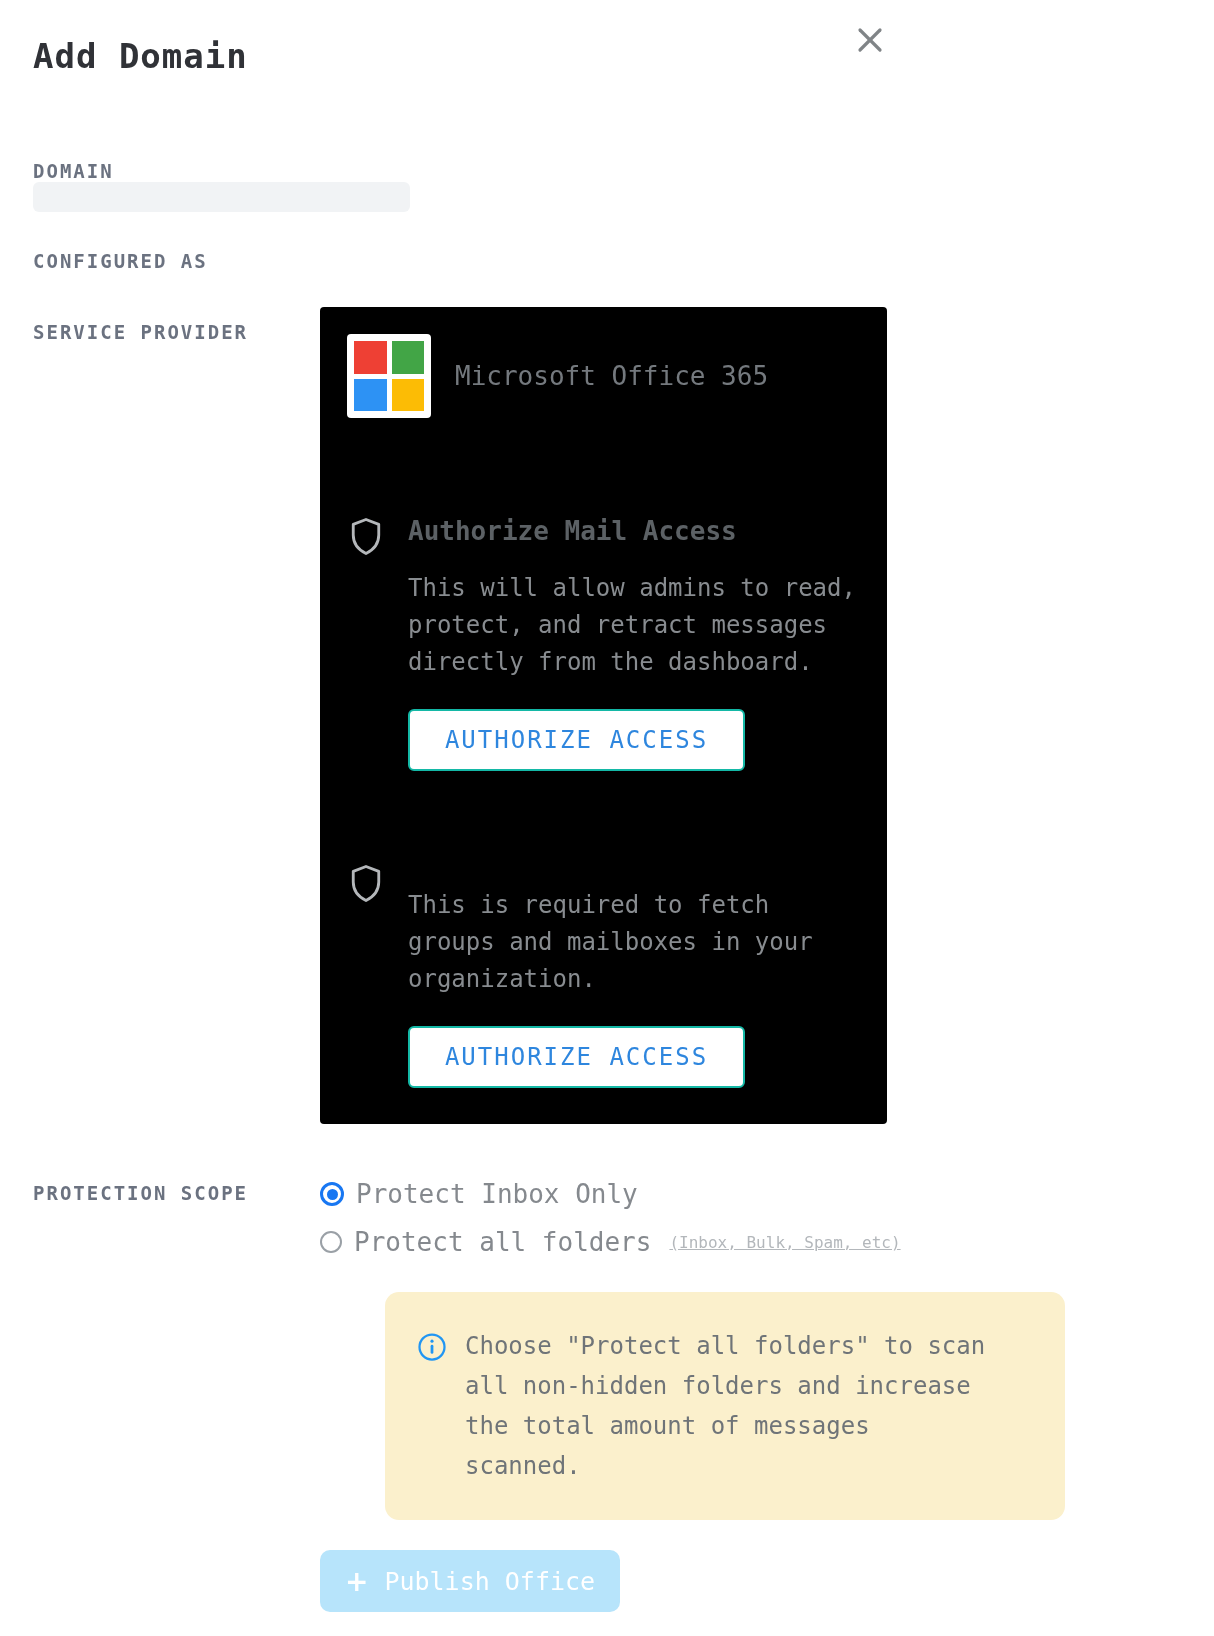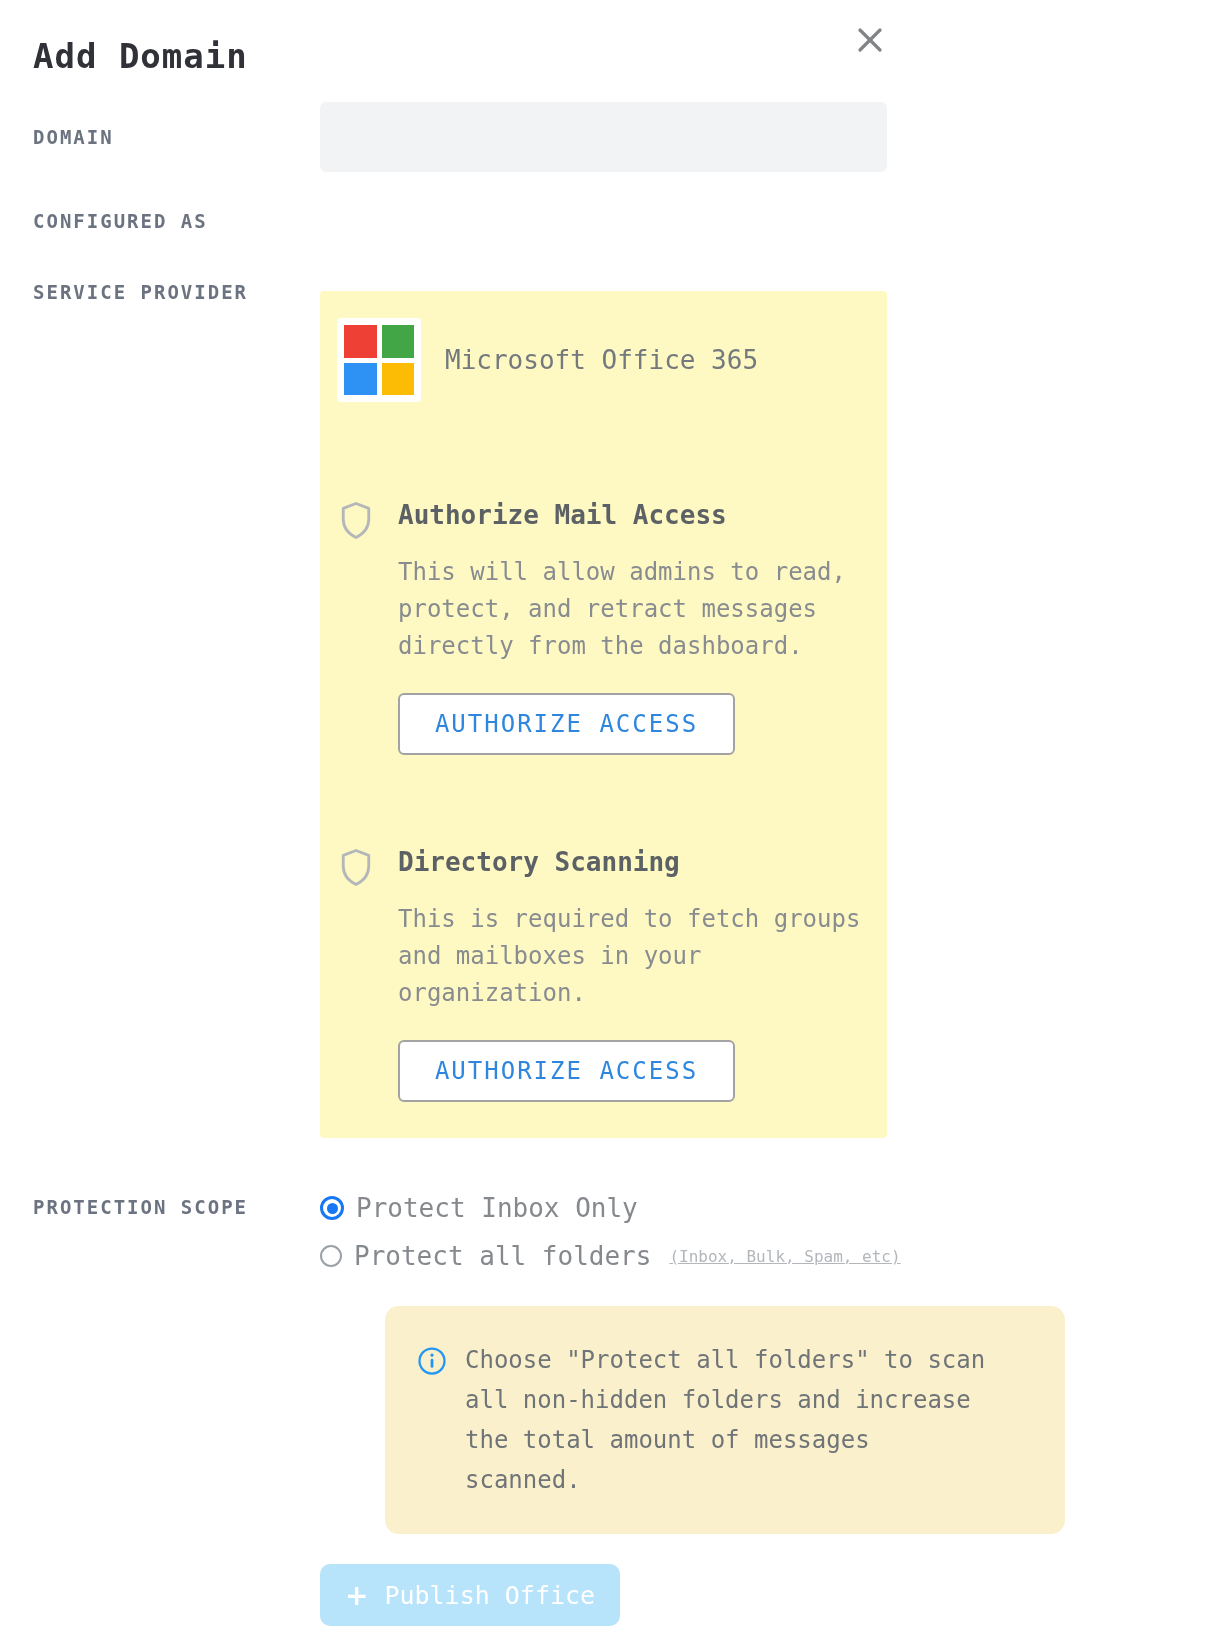--- a/index.html
+++ b/index.html
@@ -11,21 +11,21 @@
   .dialog-title { font-size:34px; font-weight:bold; color:#303237; letter-spacing:1px; }
 
   .close-btn { position:absolute; top:24px; right:86px; width:36px; height:36px;
     cursor:pointer; display:flex; align-items:center; justify-content:center; }
 
   .form-row { display:flex; align-items:flex-start; }
   .row-label { width:287px; flex-shrink:0; font-size:19px; font-weight:600;
     color:#6b7280; letter-spacing:2px; }
 
   
-  .row-domain { margin-top:26px; }
+  .row-domain { margin-top:60px;flex-direction:column; }
   .row-domain .row-label { padding-top:24px; }
   .domain-input { flex:1; height:70px; background:#f1f3f5; border:none; border-radius:6px;
     font-size:26px; color:#3c4043; padding:0 20px;
     font-family:"DejaVu Sans Mono","Liberation Mono",monospace; outline:none; }
 
   
   .row-configured { margin-top:38px; align-items:center; }
   .row-configured .row-label { padding-top:0; }
   .configured-options { display:flex; align-items:center; height:72px; }
   .radio-item { display:flex; align-items:center; cursor:pointer; }
@@ -38,35 +38,35 @@
   .radio-text { font-size:26px; color:#85898e; margin-left:12px; white-space:nowrap; }
   .radio-text.underlined { border-bottom:2px dotted #9aa0a6; padding-bottom:3px; }
   .gap24 { width:24px; } .gap18 { width:18px; } .gap44 { width:44px; }
   .hops-input { width:100px; height:70px; background:#f3f4f6; border:none; border-radius:8px;
     font-size:26px; color:#2d2f33; padding-left:26px;
     font-family:"DejaVu Sans Mono","Liberation Mono",monospace; outline:none; }
 
   
   .row-provider { margin-top:35px; }
   .row-provider .row-label { padding-top:14px; }
-  .provider-panel { flex:1; background:#fef9c3; border-radius:4px; padding:27px 26px 36px 17px;margin-top:24px; }
+  .provider-panel { flex:1; background:#000000; border-radius:4px; padding:27px 26px 36px 27px; }
   .provider-head { display:flex; align-items:center; }
   .ms-card { width:84px; height:84px; background:#ffffff; border-radius:4px; padding:7px;
     display:grid; grid-template-columns:1fr 1fr; grid-template-rows:1fr 1fr; gap:5px; }
   .ms-sq { width:100%; height:100%; }
   .provider-name { font-size:26px; color:#74797e; margin-left:24px; }
 
   .auth-section { display:flex; margin-top:98px; padding-left:2px; }
   .auth-section.second { margin-top:92px; }
   .shield-wrap { width:34px; flex-shrink:0; margin-right:25px; padding-top:0; }
   .auth-body { flex:1; }
   .auth-title { font-size:26px; font-weight:bold; color:#5c6165; }
   .auth-desc { font-size:24px; color:#888c90; line-height:37px; margin-top:24px; max-width:690px; }
   .auth-btn { margin-top:28px; width:337px; height:62px; background:#ffffff;
-    border:2px solid #a3a3a3; border-radius:6px; color:#2e86de; font-size:24px;
+    border:2px solid #14b8a6; border-radius:6px; color:#2e86de; font-size:24px;
     letter-spacing:2px; font-family:"DejaVu Sans Mono","Liberation Mono",monospace;
     cursor:pointer; display:flex; align-items:center; justify-content:center; }
 
   
   .row-scope { margin-top:46px; }
   .row-scope .row-label { padding-top:12px; }
   .scope-body { flex:1; }
   .scope-option { display:flex; align-items:center; height:48px; cursor:pointer; }
   .scope-hint { font-size:16px; color:#b3b7bb; margin-left:18px; white-space:nowrap;text-decoration:underline; }
 
@@ -135,21 +135,20 @@
         </div>
       </div>
 
       <div class="auth-section second">
         <div class="shield-wrap">
           <svg width="34" height="41" viewBox="0 0 24 28">
             <path d="M12 2 L21 5.4 V13 C21 19.5 16.8 23.7 12 26 C7.2 23.7 3 19.5 3 13 V5.4 Z" fill="none" stroke="#b4b7ba" stroke-width="2" stroke-linejoin="round"></path>
           </svg>
         </div>
         <div class="auth-body">
-          <div class="auth-title">Directory Scanning</div>
           <div class="auth-desc">This is required to fetch groups and mailboxes in your organization.</div>
           <button class="auth-btn">AUTHORIZE ACCESS</button>
         </div>
       </div>
 
     </div>
   </div>
 
   <div class="form-row row-scope">
     <div class="row-label">PROTECTION SCOPE</div>

